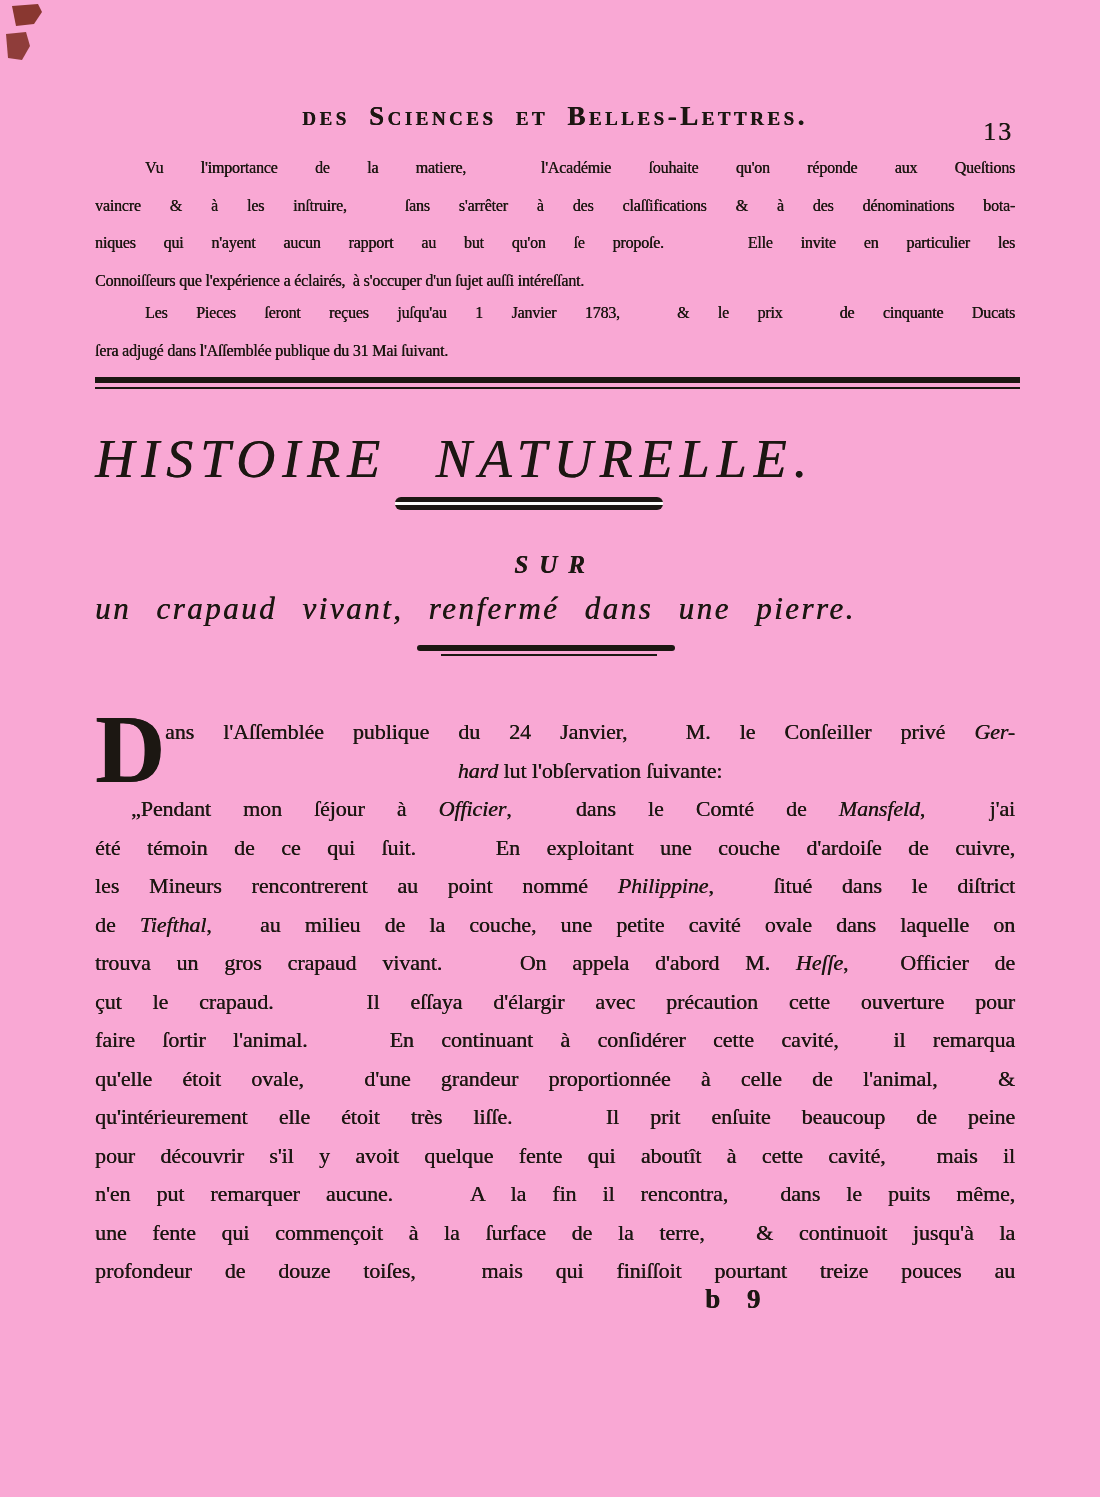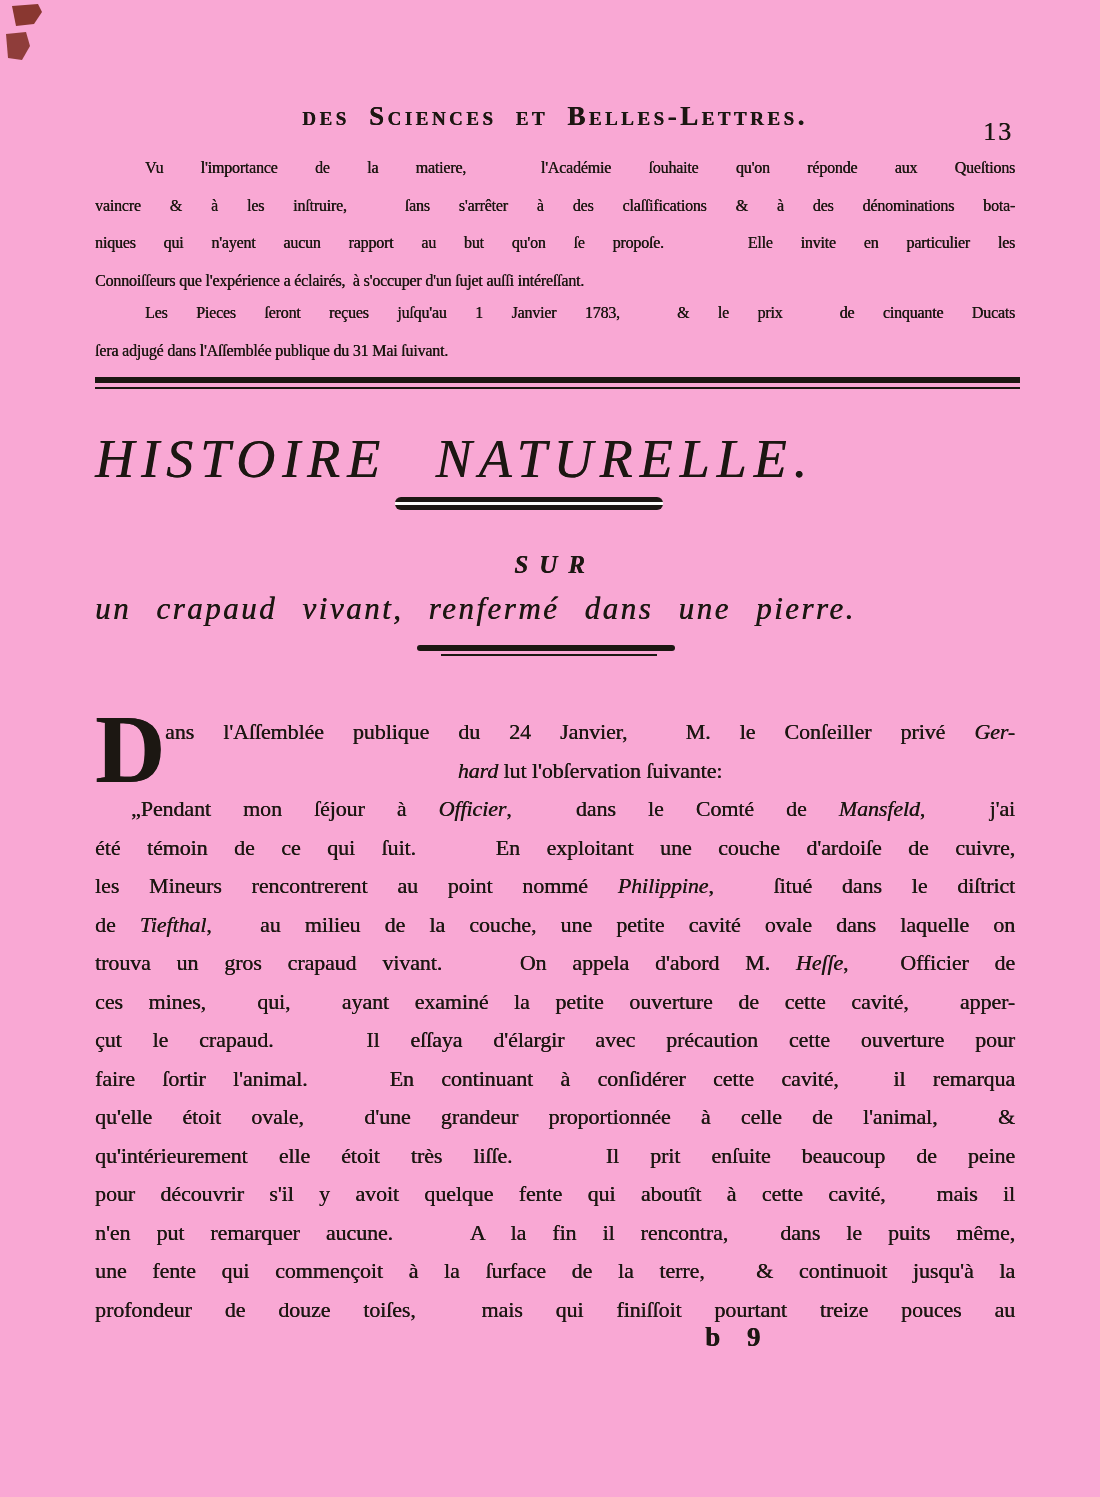--- a/index.html
+++ b/index.html
@@ -170,21 +170,20 @@
     <div class="paragraph">
           <div class="line just off"><span>ans l'Aſſemblée publique du 24 Janvier,&nbsp; M. le Conſeiller privé </span><span class="it">Ger-</span></div>
           <div class="line off"><span class="it">hard</span><span> lut l'obſervation ſuivante:</span></div>
         </div>
         <div class="paragraph">
           <div class="line just ind"><span>„Pendant mon ſéjour à </span><span class="it">Officier</span><span>,&nbsp; dans le Comté de </span><span class="it">Mansfeld</span><span>,&nbsp; j'ai</span></div>
           <div class="line just"><span>été témoin de ce qui ſuit.&nbsp;&nbsp; En exploitant une couche d'ardoiſe de cuivre,</span></div>
           <div class="line just"><span>les Mineurs rencontrerent au point nommé </span><span class="it">Philippine</span><span>,&nbsp; ſitué dans le diſtrict</span></div>
           <div class="line just"><span>de </span><span class="it">Tiefthal</span><span>,&nbsp; au milieu de la couche, une petite cavité ovale dans laquelle on</span></div>
           <div class="line just"><span>trouva un gros crapaud vivant.&nbsp;&nbsp; On appela d'abord M. </span><span class="it">Heſſe</span><span>,&nbsp; Officier de</span></div>
-          <div class="line just"><span>ces mines,&nbsp; qui,&nbsp; ayant examiné la petite ouverture de cette cavité,&nbsp; apper-</span></div>
           <div class="line just"><span>çut le crapaud.&nbsp;&nbsp; Il eſſaya d'élargir avec précaution cette ouverture pour</span></div>
           <div class="line just"><span>faire ſortir l'animal.&nbsp;&nbsp; En continuant à conſidérer cette cavité,&nbsp; il remarqua</span></div>
           <div class="line just"><span>qu'elle étoit ovale,&nbsp; d'une grandeur proportionnée à celle de l'animal,&nbsp; &amp;</span></div>
           <div class="line just"><span>qu'intérieurement elle étoit très liſſe.&nbsp;&nbsp; Il prit enſuite beaucoup de peine</span></div>
           <div class="line just"><span>pour découvrir s'il y avoit quelque fente qui aboutît à cette cavité,&nbsp; mais il</span></div>
           <div class="line just"><span>n'en put remarquer aucune.&nbsp;&nbsp; A la fin il rencontra,&nbsp; dans le puits même,</span></div>
           <div class="line just"><span>une fente qui commençoit à la ſurface de la terre,&nbsp; &amp; continuoit jusqu'à la</span></div>
           <div class="line just"><span>profondeur de douze toiſes,&nbsp; mais qui finiſſoit pourtant treize pouces au</span></div>
         </div>
       </div>

